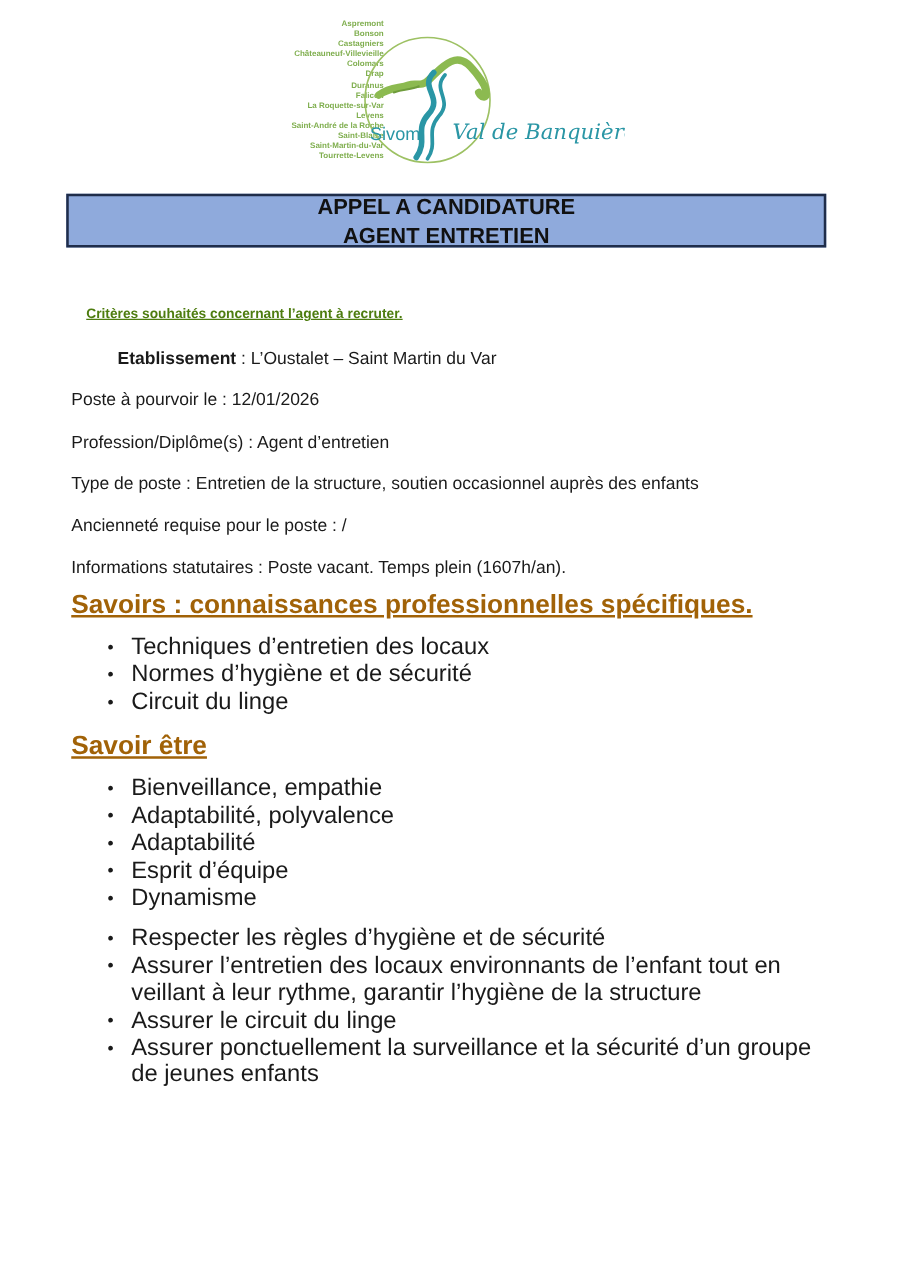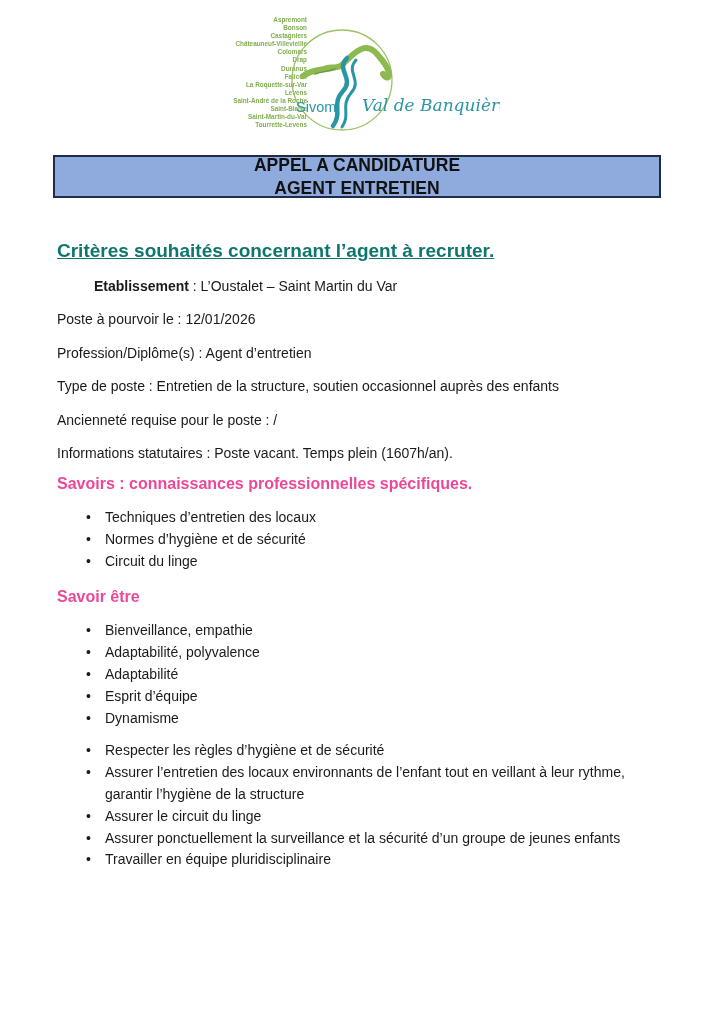--- a/index.html
+++ b/index.html
@@ -28,34 +28,34 @@
     position:absolute;left:53px;top:155px;
     width:608px;height:43px;box-sizing:border-box;
     background:#8FAADC;border:2px solid #1f2d4a;
     display:flex;flex-direction:column;justify-content:center;align-items:center;
     font-weight:bold;font-size:17.5px;line-height:23px;color:#111111;
   }
 
   
   .content{position:absolute;left:57px;top:228px;width:612px;}
   .doc-title{
-    margin:12px 0 0 0;
-    font-size:19px;font-weight:bold;line-height:22px;
-    text-decoration:underline;color:#0f766e;
+    margin:12px 0 0 12px;
+    font-size:11px;font-weight:bold;line-height:22px;
+    text-decoration:underline;color:#4d7c0f;
   }
   .para{font-size:14px;line-height:20px;margin:13.5px 0 0 0;}
   .para:first-of-type{margin-top:15px;}
   .para b{font-weight:bold;padding-left:37px;}
   .blue-heading{
-    font-size:16px;font-weight:bold;line-height:23px;
-    color:#ec4899;margin:11px 0 0 0;
+    font-size:21px;font-weight:bold;line-height:23px;
+    color:#a16207;margin:11px 0 0 0;text-decoration:underline;
   }
   ul.bullets{
     list-style:none;margin:12px 0 0 0;padding:0 0 0 48px;
-    font-size:14px;line-height:21.8px;
+    font-size:19px;line-height:21.8px;
   }
   ul.bullets li{position:relative;}
   ul.bullets li::before{
     content:"\2022";
     position:absolute;left:-19px;top:0;
     font-size:14px;color:#1a1a1a;
   }
 </style>
 </head>
 <body>
@@ -131,17 +131,16 @@
         <li>Adaptabilité</li>
         <li>Esprit d’équipe</li>
         <li>Dynamisme</li>
       </ul>
 
     <ul class="bullets" style="margin-top:11px">
         <li>Respecter les règles d’hygiène et de sécurité</li>
         <li>Assurer l’entretien des locaux environnants de l’enfant tout en veillant à leur rythme, garantir l’hygiène de la structure</li>
         <li>Assurer le circuit du linge</li>
         <li>Assurer ponctuellement la surveillance et la sécurité d’un groupe de jeunes enfants</li>
-        <li>Travailler en équipe pluridisciplinaire</li>
       </ul>
 
   </div>
 </div>
 
 </body></html>

